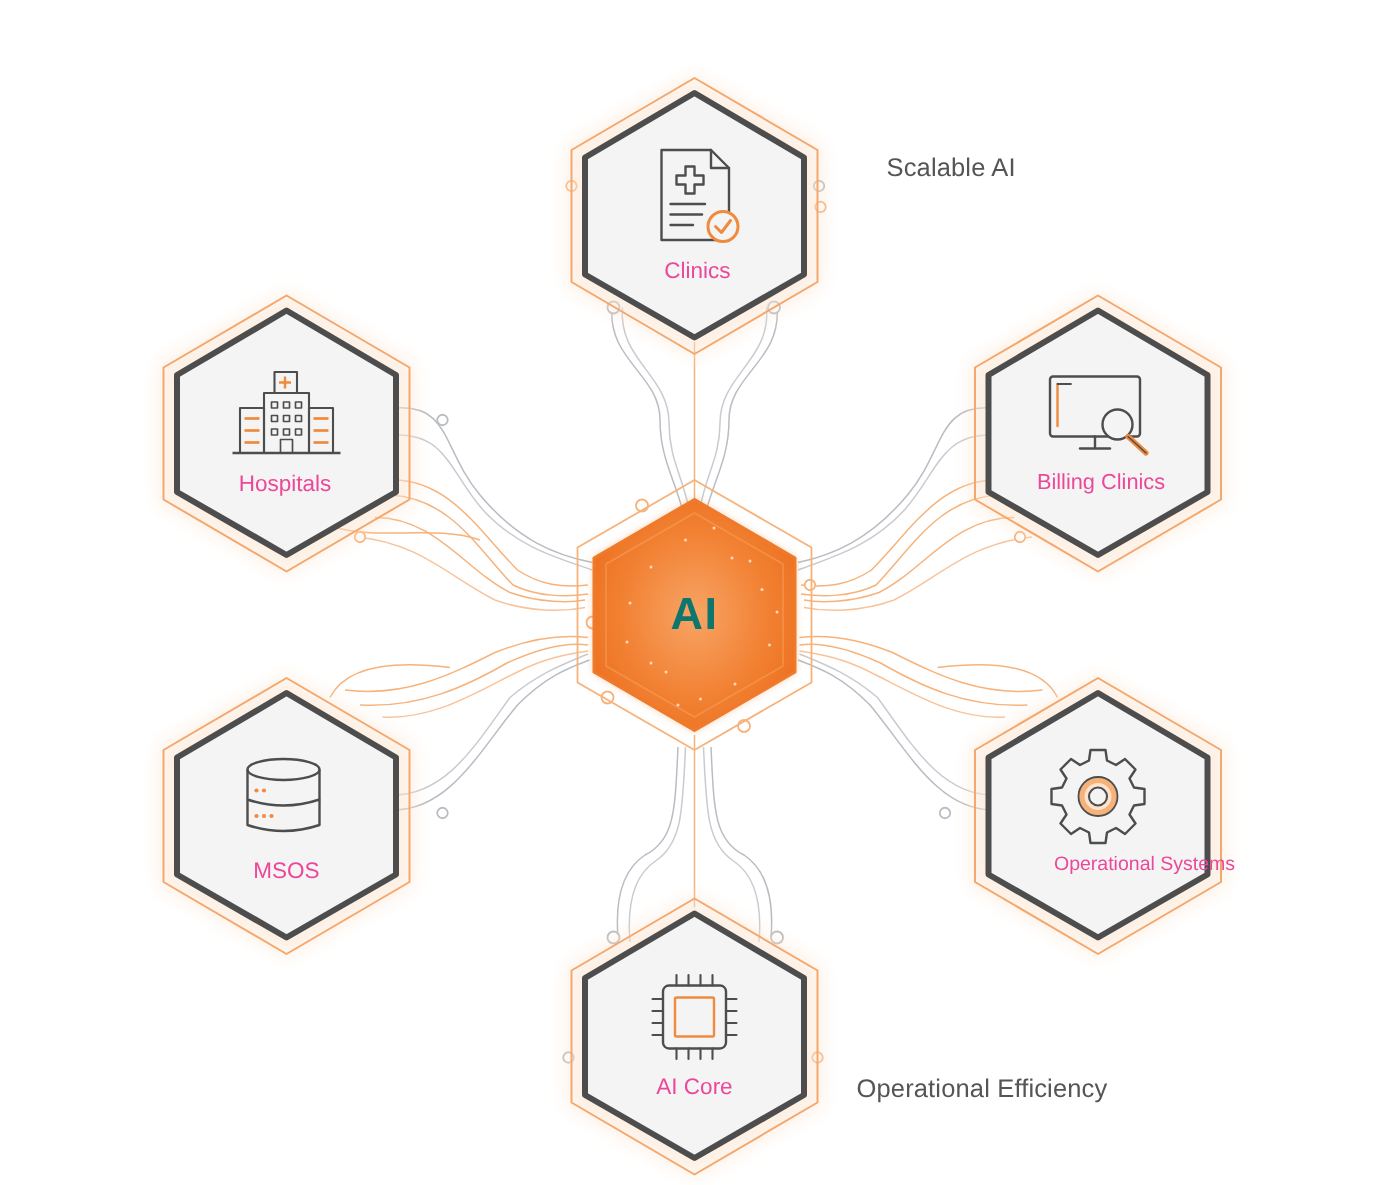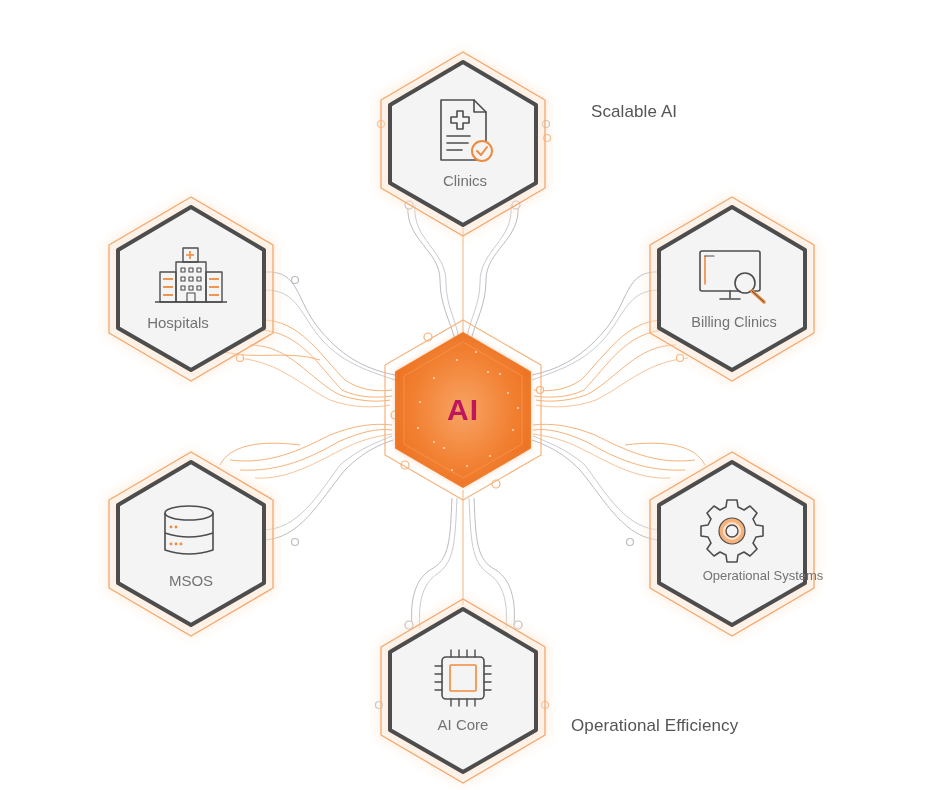--- a/index.html
+++ b/index.html
@@ -1,21 +1,21 @@
 <!DOCTYPE html>
 <html><head>
 <meta charset="utf-8">
 <style>
   html, body { margin:0; padding:0; background:#ffffff; }
   body { width:925px; height:790px; overflow:hidden; position:relative;
          font-family:"Liberation Sans", "DejaVu Sans", sans-serif; }
   #stage { position:absolute; left:0; top:0; width:925px; height:790px; }
   .caption { position:absolute; font-size:17px; color:#555555; letter-spacing:0.1px; white-space:nowrap; }
-  .node-label { position:absolute; font-size:15px; color:#737373; white-space:nowrap; transform:translateX(-50%); text-align:center; }
-  .ai-label { position:absolute; font-size:30px; font-weight:bold; color:#be185d; transform:translate(-50%,-50%); letter-spacing:1px; }
+  .node-label { position:absolute; font-size:15px; color:#ec4899; white-space:nowrap; transform:translateX(-50%); text-align:center; }
+  .ai-label { position:absolute; font-size:30px; font-weight:bold; color:#0f766e; transform:translate(-50%,-50%); letter-spacing:1px; }
 </style>
 </head>
 <body>
 
 <div id="stage">
   <svg width="925" height="790" viewBox="0 0 925 790" xmlns="http://www.w3.org/2000/svg">
     <defs>
       <radialGradient id="aiGrad" cx="50%" cy="50%" r="60%">
         <stop offset="0%" stop-color="#F7A465"></stop>
         <stop offset="60%" stop-color="#F28133"></stop>
@@ -240,21 +240,21 @@
           <circle cx="488" cy="372" r="1"></circle>
       </g>
     </g>
   </svg>
 
   
   <div class="ai-label" style="left:463px; top:410px;">AI</div>
 
   
   <div class="node-label" style="left:465px; top:172px;">Clinics</div>
-  <div class="node-label" style="left:178px; top:314px;text-align:center;">Hospitals</div>
+  <div class="node-label" style="left:190px; top:314px;text-align:center;">Hospitals</div>
   <div class="node-label" style="left:734px; top:314px; font-size:14.5px;">Billing Clinics</div>
   <div class="node-label" style="left:191px; top:572px;">MSOS</div>
   <div class="node-label" style="left:731px; top:568px; font-size:13px;margin-left:32px;">Operational Systems</div>
   <div class="node-label" style="left:463px; top:716px;">AI Core</div>
 
   
   <div class="caption" style="left:591px; top:73px;margin-top:29px;">Scalable AI</div>
   <div class="caption" style="left:571px; top:716px;">Operational Efficiency</div>
 </div>
 

